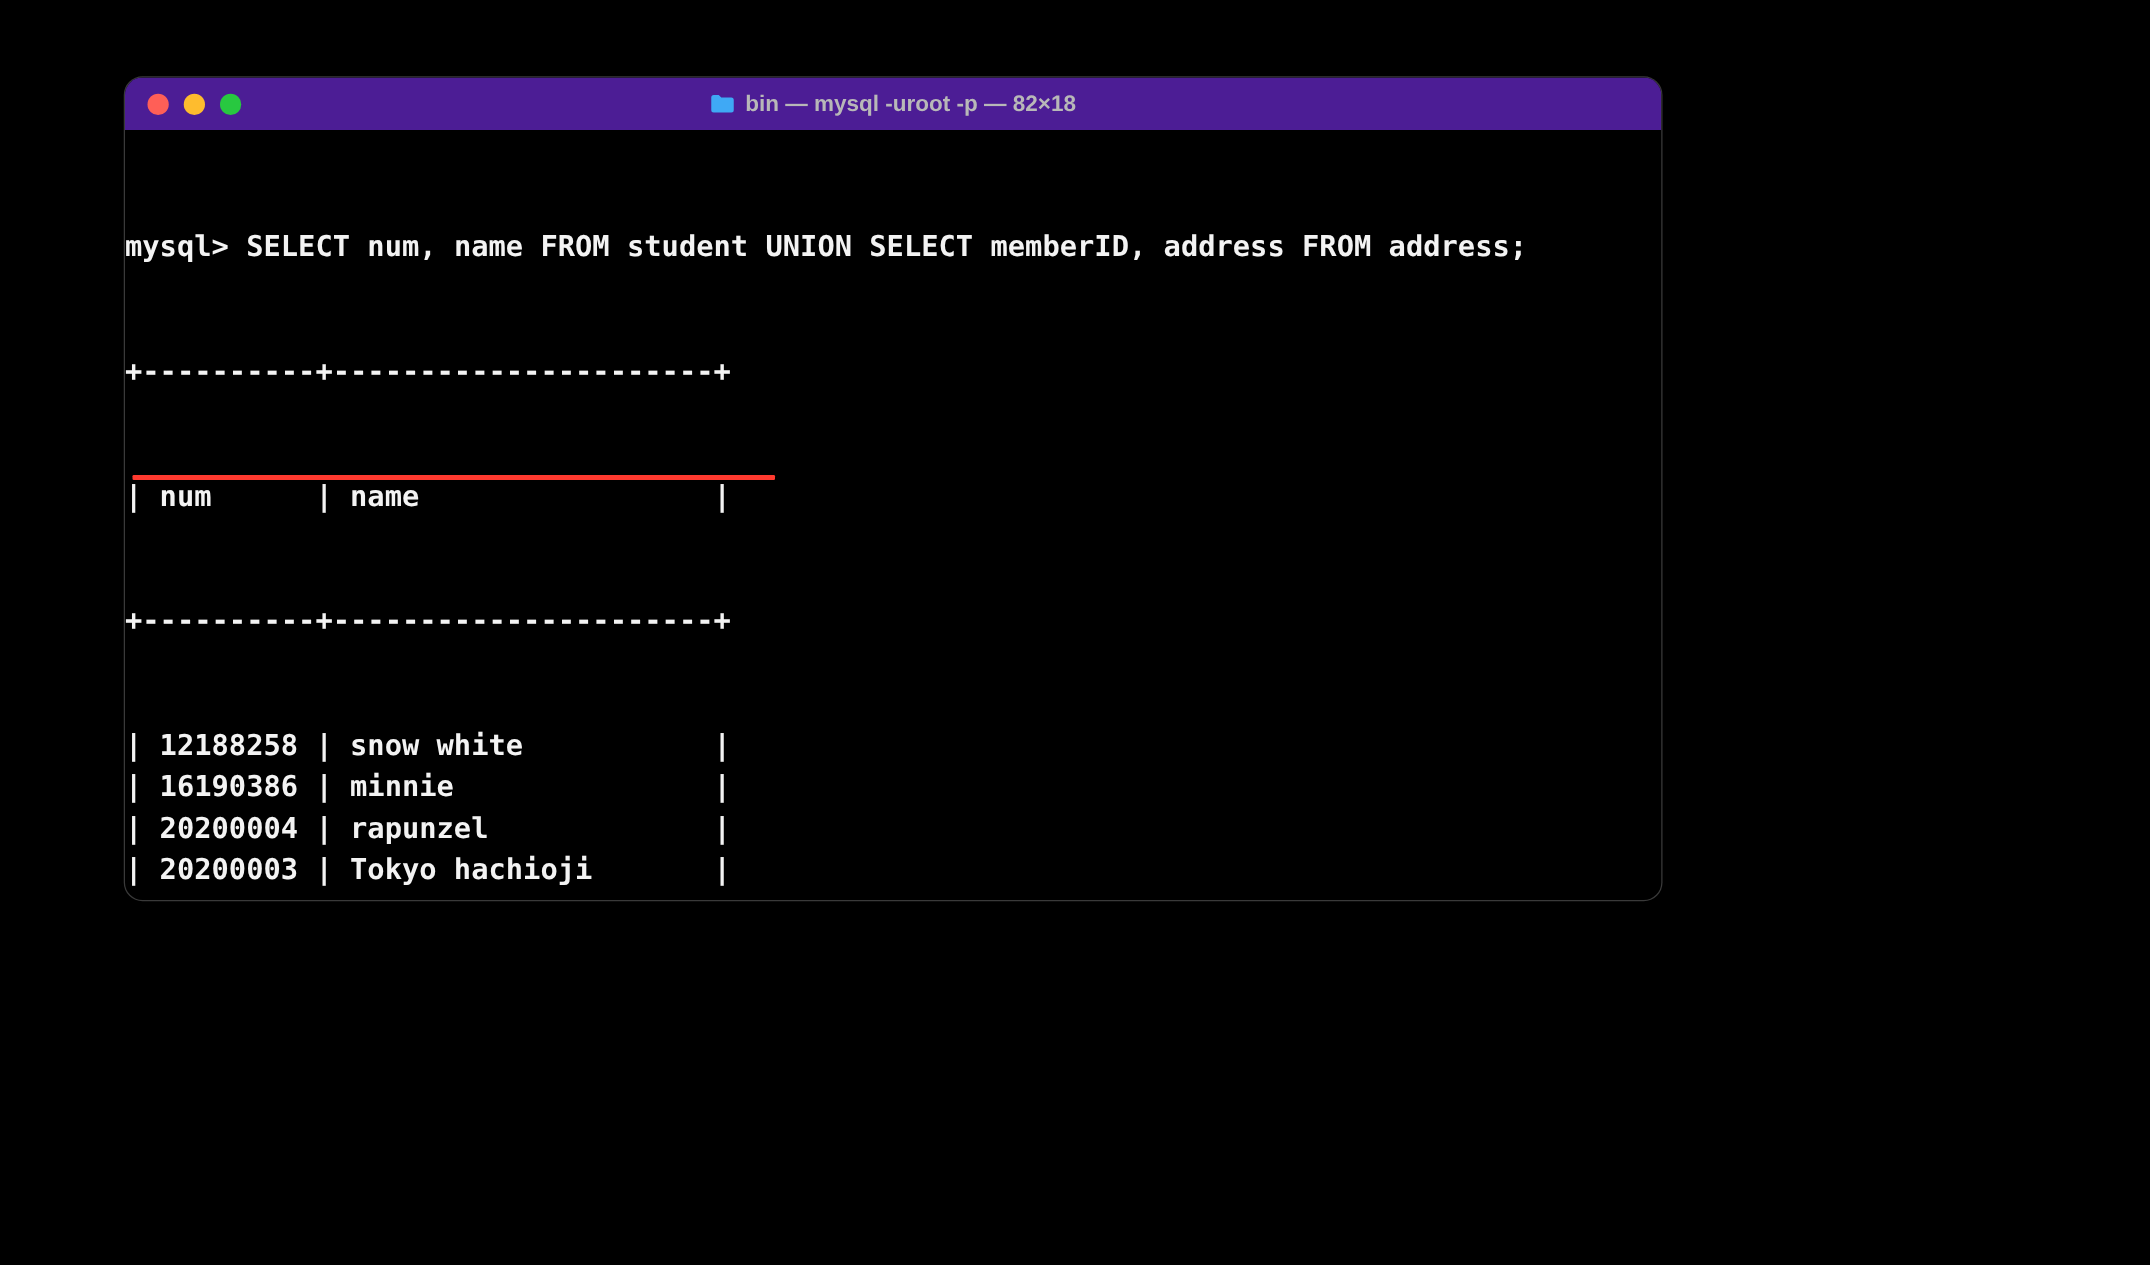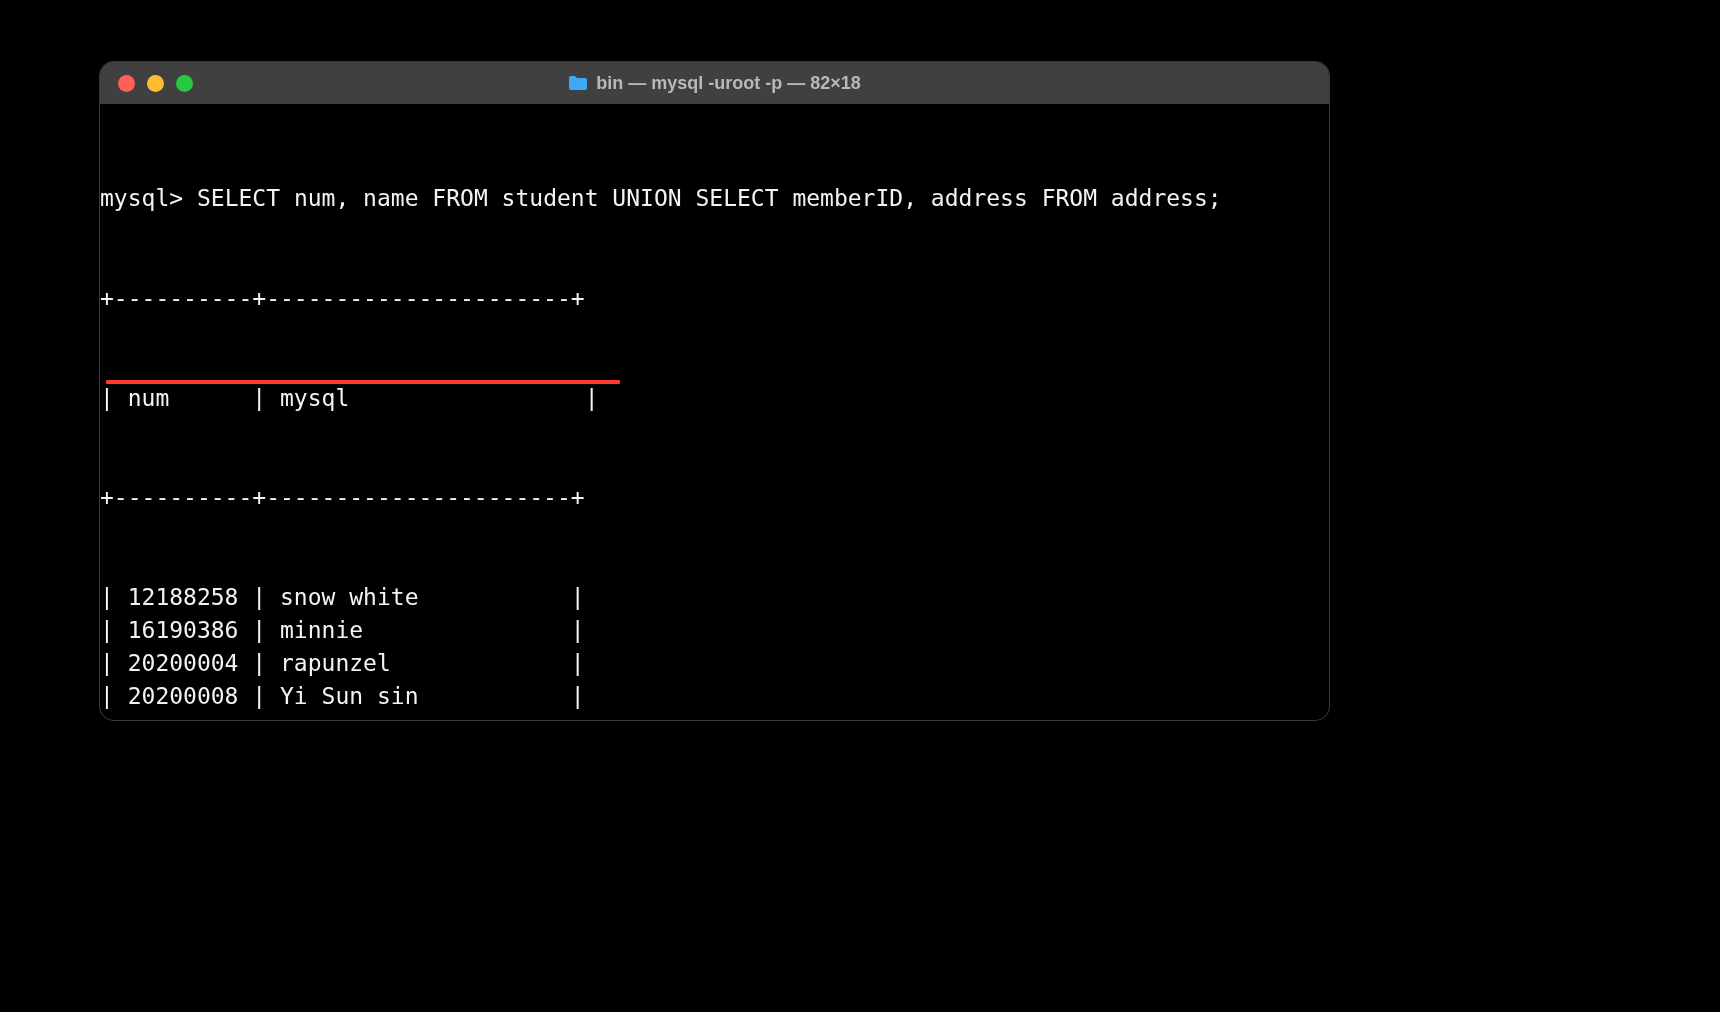--- a/index.html
+++ b/index.html
@@ -17,21 +17,21 @@
     top: 62px;
     width: 1229px;
     height: 658px;
     background: #000;
     border-radius: 14px;
     box-shadow: 0 0 0 1px #3a3a3a, 0 20px 60px rgba(0,0,0,0.8);
     overflow: hidden;
   }
   .titlebar {
     height: 42px;
-    background: #404040;
+    background: #4c1d95;
     display: flex;
     align-items: center;
     position: relative;
   }
   .traffic-lights {
     display: flex;
     gap: 12px;
     padding-left: 18px;
   }
   .dot {
@@ -63,20 +63,21 @@
     font-size: 18px;
     font-weight: 600;
   }
   .term-body {
     padding: 12px 0 0 0;
     color: #f3f3f3;
     font-size: 23px;
     line-height: 33.2px;
     white-space: pre;
     position: relative;
+    font-weight: bold;
   }
   .line { padding-left: 0; }
   .redline {
     position: absolute;
     height: 4px;
     background: #ff3a2f;
     left: 6px;
     width: 514px;
     top: 303px;
     border-radius: 1px;
@@ -99,23 +100,23 @@
           <path d="M1 3 a2 2 0 0 1 2 -2 h4 l2 2 h8 a2 2 0 0 1 2 2 v8 a2 2 0 0 1 -2 2 h-14 a2 2 0 0 1 -2 -2 z" fill="#3fa9f5"></path>
         </svg>
       </span>
       <span class="title-text">bin — mysql -uroot -p — 82×18</span>
     </div>
   </div>
 
   <div class="term-body">
     <div class="line"><span>mysql&gt;</span> <span>SELECT num, name FROM student UNION SELECT memberID, address FROM address;</span></div>
     <div class="line" id="border-top">+----------+----------------------+</div>
-    <div class="line" id="header-row">| num      | mysql                 |</div>
+    <div class="line" id="header-row">| num      | name                 |</div>
     <div class="line" id="border-mid">+----------+----------------------+</div>
-    <div id="rows-container"><div class="line">| 12188258 | snow white           |</div><div class="line">| 16190386 | minnie               |</div><div class="line">| 20200004 | rapunzel             |</div><div class="line">| 20200008 | Yi Sun sin           |</div><div class="line">| 20200003 | Tokyo hachioji       |</div></div>
+    <div id="rows-container"><div class="line">| 12188258 | snow white           |</div><div class="line">| 16190386 | minnie               |</div><div class="line">| 20200004 | rapunzel             |</div><div class="line">| 20200003 | Tokyo hachioji       |</div></div>
     
     
     
     
     <div class="redline" id="redline" style="top: 275.6px;"></div>
   </div>
 
 </div>
 
 </body></html>

